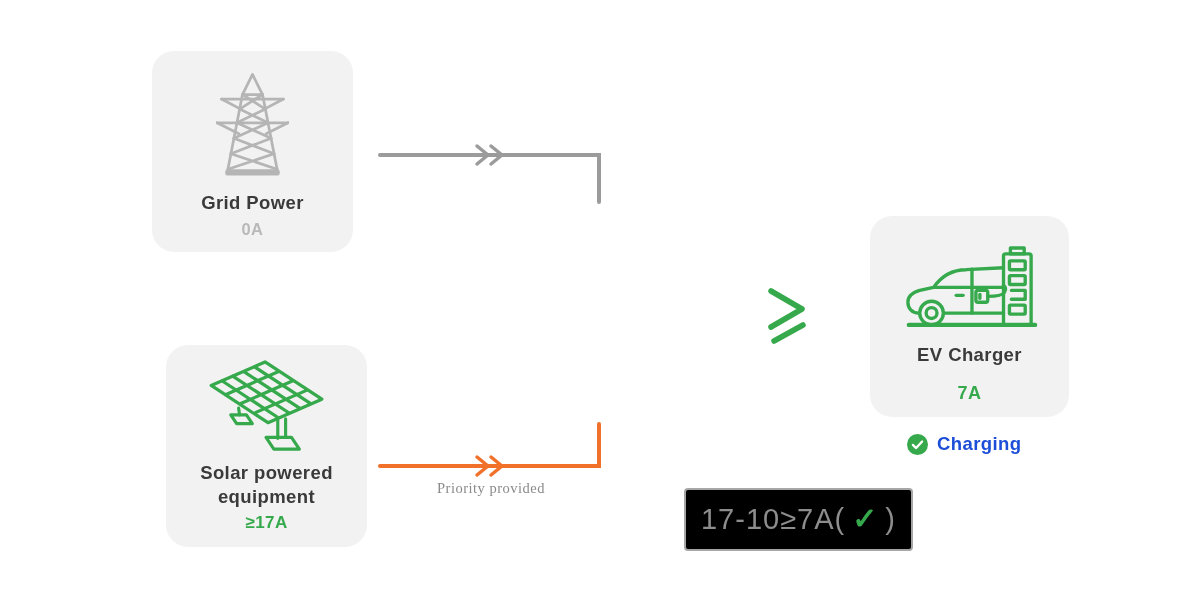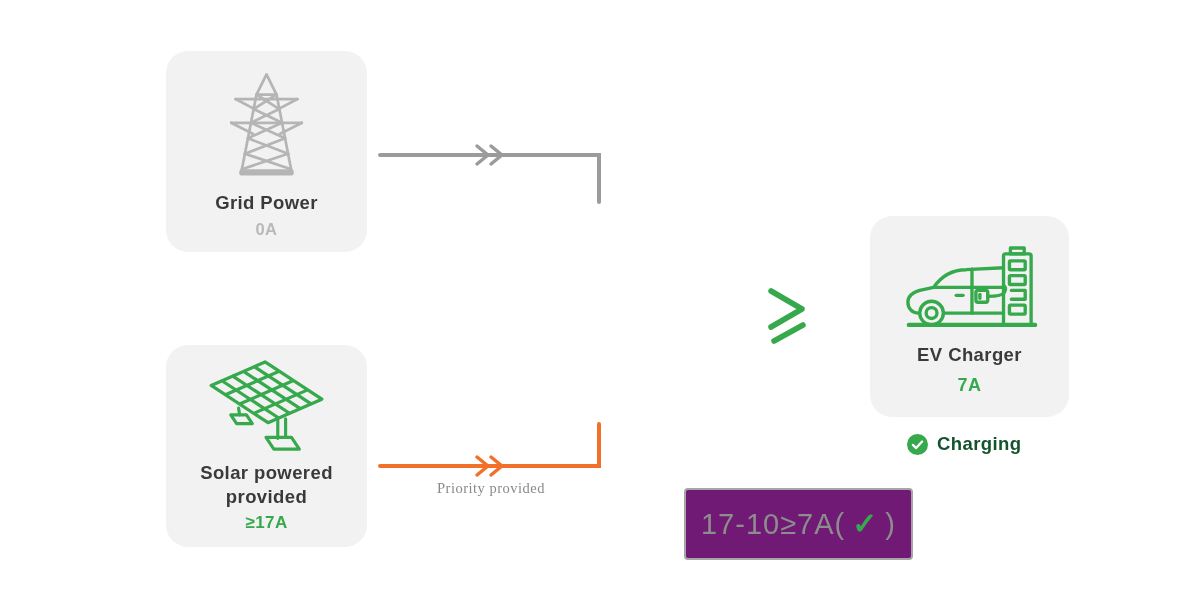--- a/index.html
+++ b/index.html
@@ -34,24 +34,24 @@
   .stroke-green{stroke:var(--green);fill:none;stroke-linecap:round;stroke-linejoin:round;}
   .stroke-tower{stroke:var(--tower);fill:none;stroke-linecap:round;stroke-linejoin:round;}
   .overlay{position:absolute;left:0;top:0;pointer-events:none;}
   .flow-label{
     position:absolute;left:411px;top:480px;width:160px;text-align:center;
     color:var(--label-gray);font-size:14.5px;letter-spacing:.5px;font-family:Liberation Serif, serif;
   }
   .status-row{
     position:absolute;left:907px;top:433px;display:flex;align-items:center;gap:9px;
   }
-  .status-text{color:#14532d;font-size:18.5px;font-weight:700;letter-spacing:.4px;}
+  .status-text{color:#1d4ed8;font-size:18.5px;font-weight:700;letter-spacing:.4px;}
   .formula-box{
-    position:absolute;left:684px;top:488px;width:229px;height:72px;box-sizing:border-box;
-    background:#701a75;border:2px solid var(--formula-border);border-radius:4px;
+    position:absolute;left:684px;top:488px;width:229px;height:63px;box-sizing:border-box;
+    background:#000000;border:2px solid var(--formula-border);border-radius:4px;
     display:flex;align-items:center;justify-content:center;
     color:var(--formula-text);font-size:29px;letter-spacing:1px;
   }
   .formula-check{color:var(--green);font-size:30px;font-weight:700;margin:0 7px;transform:translateY(-1px);}
 </style>
 </head>
 <body>
 
 <div class="stage">
 
@@ -65,21 +65,21 @@
     <g>
       <path d="M380,466 H599 V424" fill="none" stroke="#f1712a" stroke-width="4" stroke-linecap="round"></path>
       <path d="M477,457 L488,466 L477,475 M491,457 L502,466 L491,475" fill="none" stroke="#f1712a" stroke-width="3.5" stroke-linecap="round" stroke-linejoin="round"></path>
     </g>
 
     <g aria-label="≥">
       <path d="M771,291 L802,309 L771,327 M774,341 L803,325" fill="none" stroke="#35a94c" stroke-width="5.5" stroke-linecap="round" stroke-linejoin="round"></path>
     </g>
   </svg>
 
-  <div class="card" style="left:166px;top:51px;width:201px;height:201px;">
+  <div class="card" style="left:152px;top:51px;width:201px;height:201px;">
     <svg class="icon-svg" width="73" height="113" viewBox="0 0 80 124" style="margin-top:18px;">
       <g class="stroke-tower" stroke-width="3">
         <path d="M40,6 L29,28 H51 Z"></path>
         <path d="M29,28 L13,110"></path>
           <path d="M51,28 L67,110"></path>
         <path d="M6,33 H74"></path>
           <path d="M6,33 L27,44"></path>
           <path d="M74,33 L53,44"></path>
         <path d="M1,59 H79"></path>
           <path d="M1,59 L25,71"></path>
@@ -101,21 +101,21 @@
       <g class="stroke-green" stroke-width="3.2">
         <g transform="matrix(55,-24,58,38,2,27)">
           <path vector-effect="non-scaling-stroke" d="M0,0 H1 V1 H0 Z M0.2,0 V1 M0.4,0 V1 M0.6,0 V1 M0.8,0 V1 M0,0.25 H1 M0,0.5 H1 M0,0.75 H1"></path>
         </g>
         <path d="M70,62 V81 M78,61 V80"></path>
         <path d="M58,80 L84,80 L92,92 L66,92 Z"></path>
         <path d="M30,50 L31,57"></path>
         <path d="M22,57 L38,57 L44,66 L28,66 Z"></path>
       </g>
     </svg>
-    <div class="card-label" style="margin-top:6px;max-width:150px;">Solar powered provided</div>
+    <div class="card-label" style="margin-top:6px;max-width:150px;">Solar powered equipment</div>
     <div class="card-value value-green" style="margin-top:4px;">≥17A</div>
   </div>
 
 
   <div class="card" style="left:870px;top:216px;width:199px;height:201px;">
     <svg class="icon-svg" width="138" height="91" viewBox="0 0 140 92" style="margin-top:22px;">
       <g class="stroke-green" stroke-width="3.4">
         <path d="M104,76 H18 C11,76 7,71 7,65 C7,58 12,55 19,53 L33,50 C42,37 54,32 66,32 L104,30"></path>
         <path d="M34,50 H104"></path>
         <path d="M72,31.5 V76"></path>
@@ -128,21 +128,21 @@
         <rect x="104" y="16" width="28" height="72" rx="2"></rect>
         <rect x="111" y="10" width="14" height="6"></rect>
         <rect x="110" y="23" width="16" height="9" rx="1"></rect>
         <rect x="110" y="38" width="16" height="9" rx="1"></rect>
         <path d="M112,53 H126 V62 H112"></path>
         <rect x="110" y="68" width="16" height="9" rx="1"></rect>
         <path d="M8,88 H136" stroke-width="4.5"></path>
       </g>
     </svg>
     <div class="card-label" style="margin-top:14px;">EV Charger</div>
-    <div class="card-value value-green" style="margin-top:8px;font-size:18px;">7A</div>
+    <div class="card-value value-green" style="margin-top:16px;font-size:18px;">7A</div>
   </div>
 
   <div class="flow-label">Priority provided</div>
 
   <div class="status-row">
     <svg width="21" height="21" viewBox="0 0 20 20">
       <circle cx="10" cy="10" r="10" fill="#35a94c"></circle>
       <path d="M5.6,10.4 L8.7,13.4 L14.4,7.2" fill="none" stroke="#ffffff" stroke-width="2.2" stroke-linecap="round" stroke-linejoin="round"></path>
     </svg>
     <span class="status-text">Charging</span>

